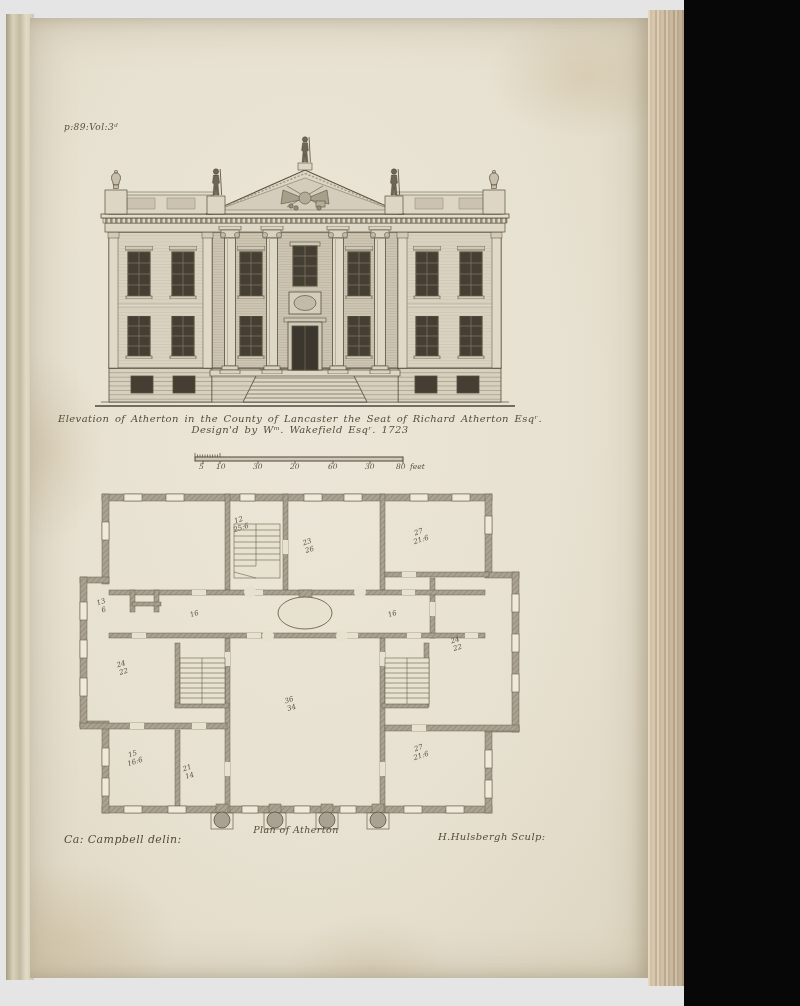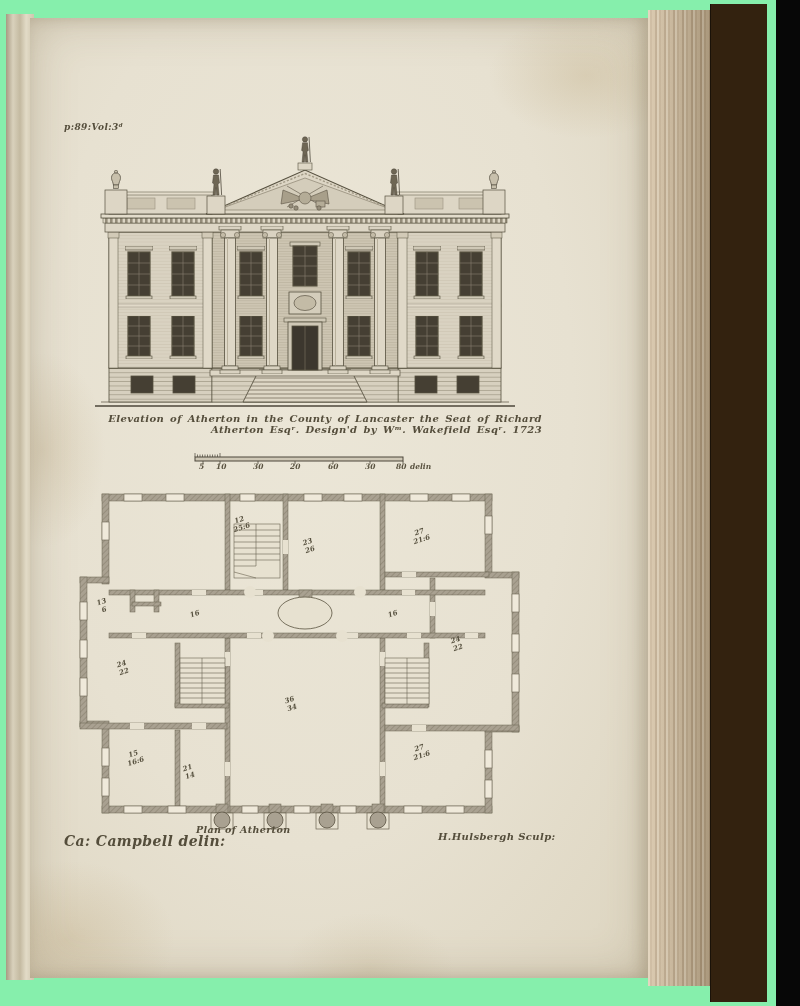--- a/index.html
+++ b/index.html
@@ -1,17 +1,17 @@
 <!DOCTYPE html>
 <html><head>
 <meta charset="utf-8">
 <style>
   html,body{margin:0;padding:0;background:#070707;}
-  .stage{position:relative;width:776px;height:1006px;background:#86efac;overflow:hidden;
-         font-family:"DejaVu Serif","Liberation Serif",serif;font-weight:bold;}
+  .stage{position:relative;width:684px;height:1006px;background:#e5e5e5;overflow:hidden;
+         font-family:"DejaVu Serif","Liberation Serif",serif;}
   
   .gutter-edge{position:absolute;left:6px;top:14px;width:28px;height:966px;
     background:linear-gradient(90deg,#a79b83 0%,#d9d1bc 25%,#c4baa1 50%,#e2dbc7 72%,#cfc6ae 100%);}
   .page{position:absolute;left:30px;top:18px;width:618px;height:960px;
     background:
       radial-gradient(ellipse 140px 90px at 90% 6%, rgba(186,164,120,.28), transparent 70%),
       radial-gradient(ellipse 90px 140px at 2% 45%, rgba(180,158,116,.25), transparent 70%),
       radial-gradient(ellipse 150px 110px at 6% 96%, rgba(186,164,122,.30), transparent 72%),
       radial-gradient(ellipse 120px 80px at 55% 99%, rgba(182,162,120,.18), transparent 70%),
       radial-gradient(ellipse at 45% 40%, #ebe6d7 0%, #e7e1d1 55%, #ddd5c0 100%);
@@ -24,23 +24,23 @@
     background:
       radial-gradient(ellipse 30px 60px at 30% 15%, rgba(132,94,52,.55), transparent 70%),
       radial-gradient(ellipse 26px 80px at 60% 45%, rgba(120,84,46,.5), transparent 70%),
       radial-gradient(ellipse 30px 70px at 40% 80%, rgba(126,88,48,.5), transparent 70%),
       repeating-linear-gradient(180deg, rgba(0,0,0,.35) 0 10px, rgba(0,0,0,0) 10px 26px),
       linear-gradient(90deg,#4a3односе420,#2a1b0e);
     background-color:#33220f;border-left:1px solid #1a1208;}
   
   .etxt{position:absolute;color:#544d3b;font-style:italic;letter-spacing:.4px;}
   .page-ref{left:64px;top:122px;font-size:9px;}
-  .cap-elev{left:58px;top:413px;width:484px;text-align:right;font-size:10px;word-spacing:2px;}
-  .cap-plan{left:196px;top:824px;width:200px;text-align:left;font-size:9.5px;}
-  .credit-l{left:64px;top:833px;font-size:14px;}
+  .cap-elev{left:58px;top:413px;width:484px;text-align:center;font-size:10px;word-spacing:2px;}
+  .cap-plan{left:196px;top:824px;width:200px;text-align:center;font-size:9.5px;}
+  .credit-l{left:64px;top:833px;font-size:11px;}
   .credit-r{left:438px;top:831px;font-size:10px;}
   .evwrap{position:absolute;left:95px;top:136px;width:420px;height:276px;}
   .plwrap{position:absolute;left:72px;top:482px;width:470px;height:352px;}
   .scalewrap{position:absolute;left:186px;top:450px;width:256px;height:28px;}
   .stick{position:absolute;top:12px;font-size:7.5px;font-style:italic;color:#5a5341;}
   .room-label{position:absolute;transform:rotate(-18deg);text-align:center;
     font-size:7px;line-height:1.15;font-style:italic;color:#56503e;}
   .room-label span{display:block;}
   svg{display:block;}
 </style>
@@ -266,21 +266,21 @@
         <line x1="217" y1="11" x2="217" y2="14"></line>
       </g>
     </svg>
     <span class="stick" style="left:13px">5</span>
     <span class="stick" style="left:30px">10</span>
     <span class="stick" style="left:67px">30</span>
     <span class="stick" style="left:104px">20</span>
     <span class="stick" style="left:142px">60</span>
     <span class="stick" style="left:179px">30</span>
     <span class="stick" style="left:210px">80</span>
-    <span class="stick" style="left:224px">delin</span>
+    <span class="stick" style="left:224px">feet</span>
   </div>
 
   <div class="plwrap">
   <svg viewBox="0 0 470 352" width="470" height="352">
     <defs>
       <pattern id="ph" width="4" height="4" patternUnits="userSpaceOnUse" patternTransform="rotate(45)">
         <rect width="4" height="4" fill="#a9a191"></rect>
             <line x1="0" y1="0" x2="0" y2="4" stroke="#8b8372" stroke-width="1.3"></line>
       </pattern>
     </defs>

